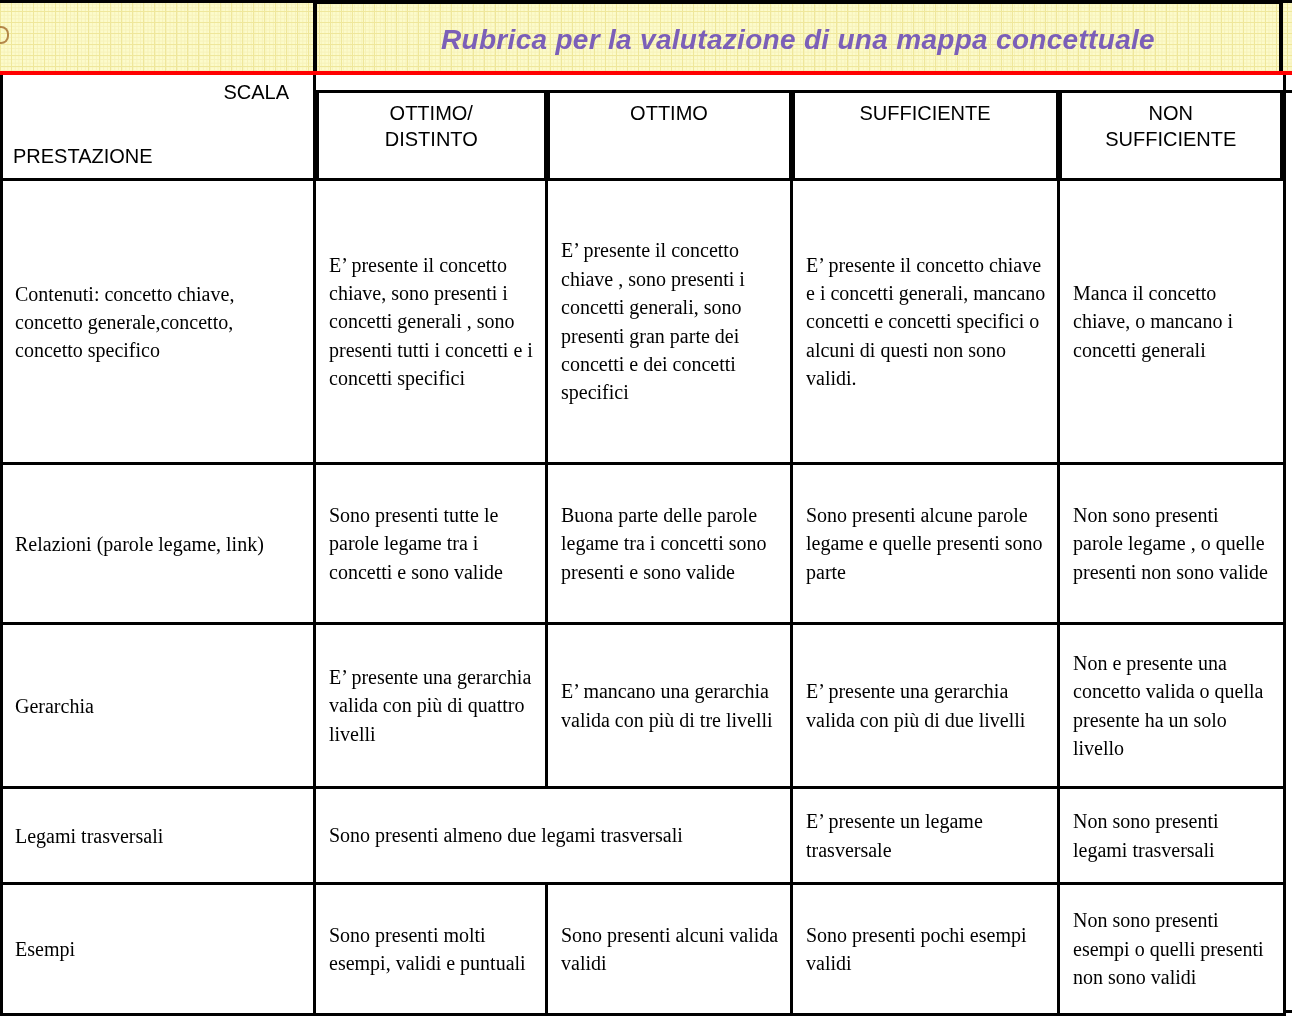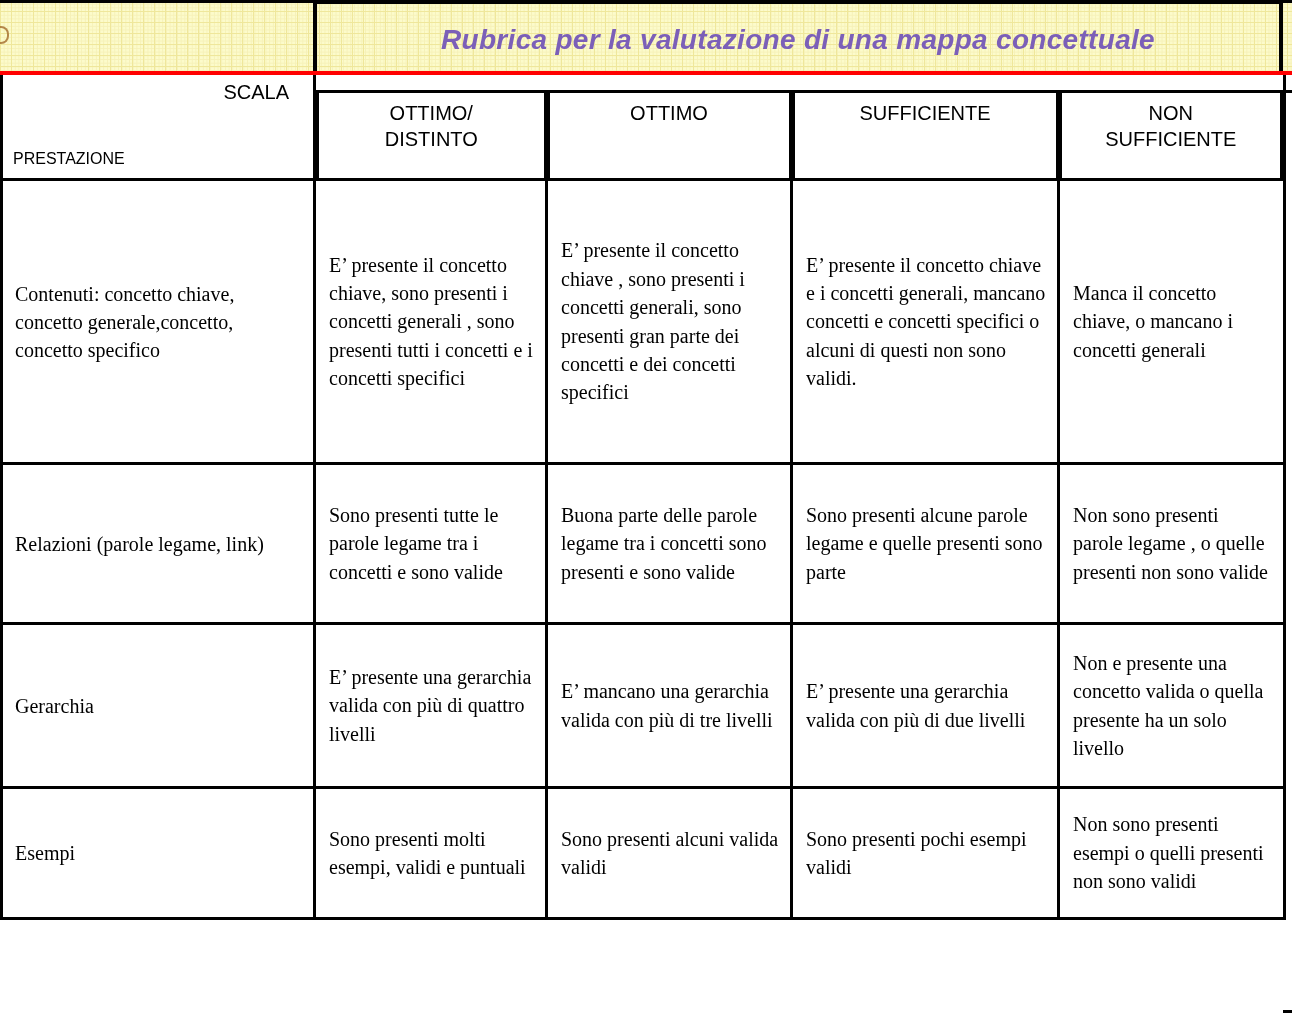--- a/index.html
+++ b/index.html
@@ -56,21 +56,21 @@
     border-collapse:collapse;table-layout:fixed;z-index:3;
     border:3px solid var(--border);border-top:none;
   }
   table.rubric td,table.rubric th{background:#ffffff;vertical-align:middle;}
   td.desc,th.criterion{border:3px solid var(--border);}
 
   
   tr.header-row{height:104px;}
   td.corner{position:relative;border:3px solid var(--border);border-top:none;}
   .scala-label{position:absolute;top:7px;right:24px;font-size:20px;color:#000000;}
-  .prestazione-label{position:absolute;bottom:10px;left:10px;font-size:16px;color:#000;}
+  .prestazione-label{position:absolute;bottom:10px;left:10px;font-size:20px;color:#000;}
   td.scalecell{border:none;border-bottom:3px solid var(--border);padding:0;vertical-align:top;}
   .scalebox{
     margin-top:16px;height:88px;border:3px solid var(--border);border-bottom:none;
     display:flex;justify-content:center;align-items:flex-start;padding-top:7px;
     text-align:center;white-space:pre-line;font-size:20px;line-height:1.3;color:#000;
   }
 
   
   tr.r1{height:284px;} tr.r2{height:160px;} tr.r3{height:164px;} tr.r4{height:96px;} tr.r5{height:131px;}
   th.criterion{
@@ -147,20 +147,26 @@
       </tr>
 
       <tr class="r3">
         <th class="criterion">Gerarchia</th>
         <td class="desc">E’ presente una gerarchia valida con più di quattro livelli</td>
         <td class="desc">E’ mancano una gerarchia valida con più di tre livelli</td>
         <td class="desc">E’ presente una gerarchia valida con più di due livelli</td>
         <td class="desc">Non e presente una concetto valida o quella presente ha un solo livello</td>
       </tr>
 
+      <tr class="r4">
+        <th class="criterion">Legami trasversali</th>
+        <td class="desc" colspan="2">Sono presenti almeno due legami trasversali</td>
+        <td class="desc">E’ presente un legame trasversale</td>
+        <td class="desc">Non sono presenti legami trasversali</td>
+      </tr>
 
       <tr class="r5">
         <th class="criterion">Esempi</th>
         <td class="desc">Sono presenti molti esempi, validi e puntuali</td>
         <td class="desc">Sono presenti alcuni valida validi</td>
         <td class="desc">Sono presenti pochi esempi validi</td>
         <td class="desc">Non sono presenti esempi o quelli presenti non sono validi</td>
       </tr>
     </tbody>
   </table>

